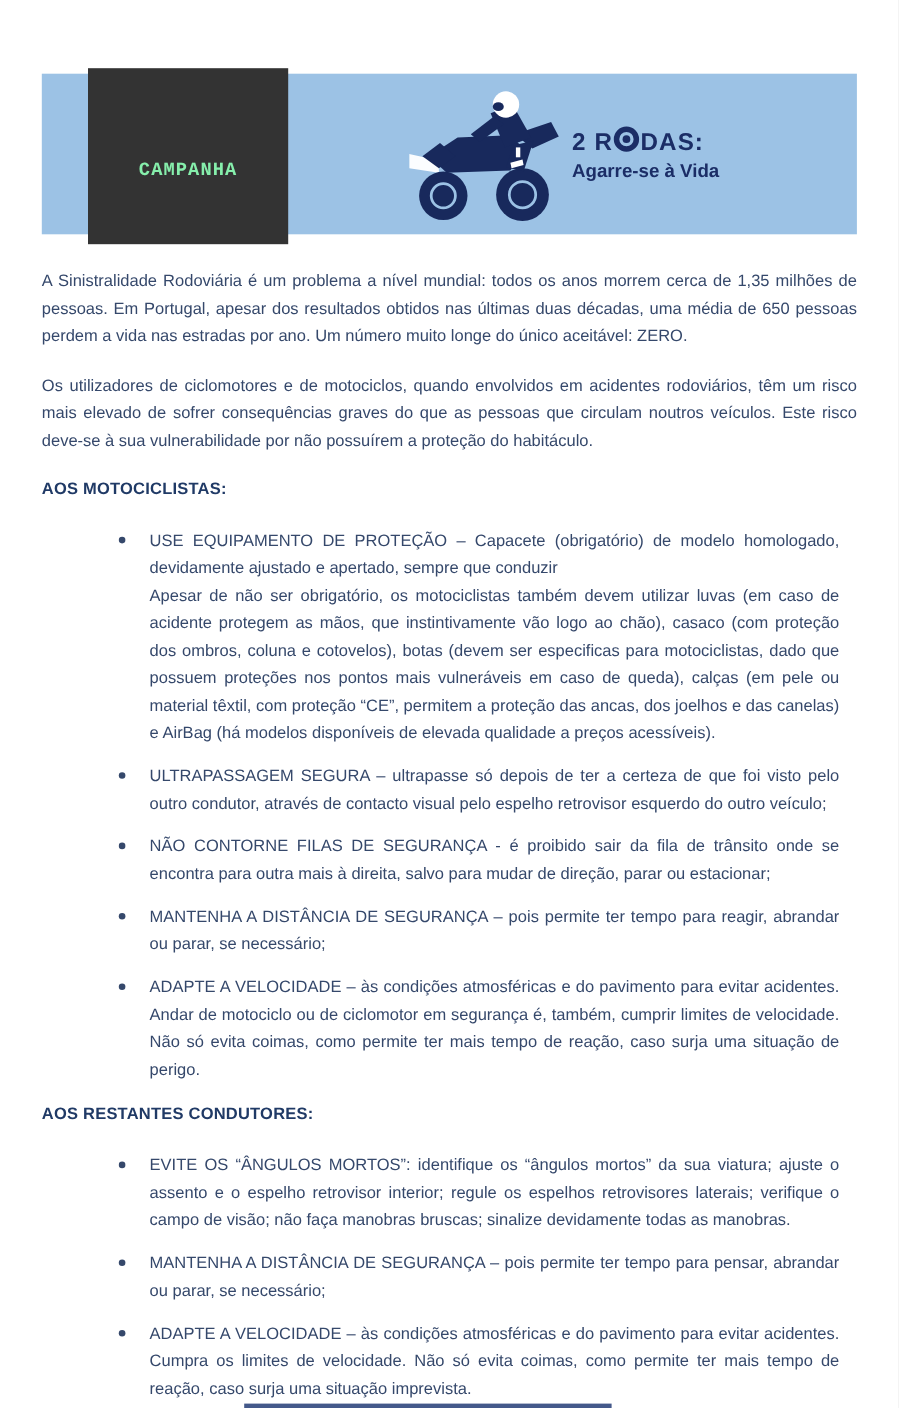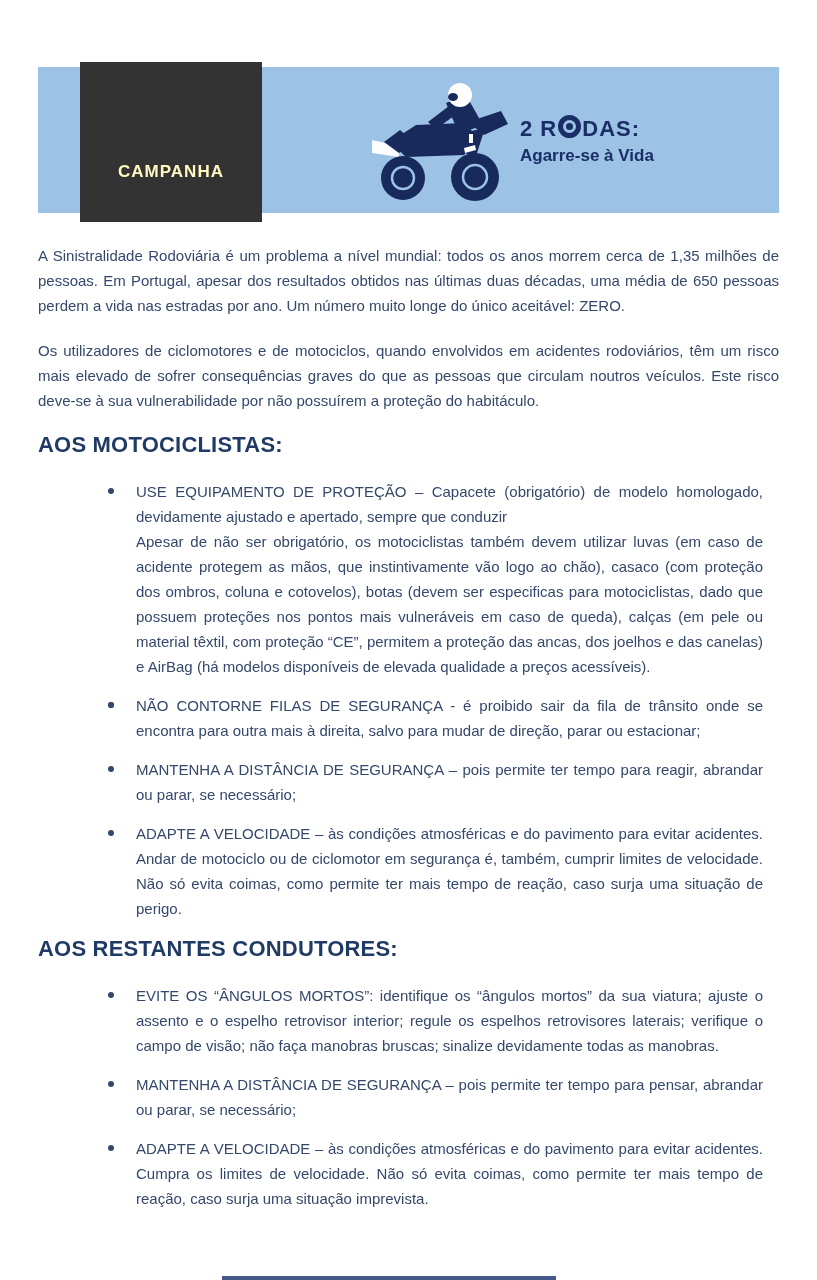--- a/index.html
+++ b/index.html
@@ -15,24 +15,25 @@
   
   .banner{
     position:absolute;left:38px;top:67px;width:741px;height:146px;
     background:#9cc2e5;
   }
   .campaign-box{
     position:absolute;left:80px;top:62px;width:182px;height:160px;
     background:#333333;
   }
   .campaign-label{
-    position:absolute;left:0;top:100px;width:100%;
+    position:absolute;left:0;top:84px;width:100%;
     text-align:center;
     font-weight:bold;font-size:17px;letter-spacing:1px;
-    color:#fef9c3;
+    color:#86efac;
+    font-family:Liberation Mono, monospace;
   }
   .moto{position:absolute;left:372px;top:80px;}
   .logo-text{
     position:absolute;left:520px;top:113px;width:240px;
     color:#1b2d66;
   }
   .logo-title{
     font-weight:bold;font-size:22px;line-height:32px;letter-spacing:1px;
     white-space:nowrap;
   }
@@ -52,21 +53,21 @@
   
   .content{
     position:absolute;left:38px;top:243px;width:741px;
     font-size:15px;line-height:25px;
   }
   .para{
     margin:0 0 20px 0;text-align:justify;
   }
   .sec-heading{
     margin:10px 0 22px 0;
-    font-weight:bold;font-size:22px;line-height:24px;
+    font-weight:bold;font-size:15px;line-height:24px;
     color:#203a66;letter-spacing:0.2px;
   }
   ul.bullets{list-style:none;margin:16px;padding:0 0 0 82px;}
   ul.bullets li{
     position:relative;margin:0 0 14px 0;text-align:justify;
   }
   .marker{
     position:absolute;left:-28px;top:9px;width:6px;height:6px;
     border-radius:50%;background:#35486b;
   }
@@ -131,20 +132,21 @@
     <h2 class="sec-heading">AOS MOTOCICLISTAS:</h2>
 
     <ul class="bullets">
       <li>
         <span class="marker"></span>
         <span class="rich"><b>USE EQUIPAMENTO DE PROTEÇÃO – Capacete (obrigatório)</b><span> de modelo homologado, devidamente ajustado e apertado, sempre que conduzir
 Apesar de não ser obrigatório, os motociclistas também devem utilizar </span><b>luvas</b><span> (em caso de acidente protegem as mãos, que instintivamente vão logo ao chão), </span><b>casaco</b><span> (com proteção dos ombros, coluna e cotovelos), </span><b>botas</b><span> (devem ser especificas para motociclistas, dado que possuem proteções nos pontos mais vulneráveis em caso de queda), </span><b>calças</b><span> (em pele ou material têxtil, com proteção “CE”, permitem a proteção das ancas, dos joelhos e das canelas) e </span><b>AirBag</b><span> (há modelos disponíveis de elevada qualidade a preços acessíveis).</span></span>
       </li>
       <li>
         <span class="marker"></span>
+        <span class="rich"><b>ULTRAPASSAGEM SEGURA –</b><span> ultrapasse só depois de ter a certeza de que foi visto pelo outro condutor, através de contacto visual pelo espelho retrovisor esquerdo do outro veículo;</span></span>
       </li>
       <li>
         <span class="marker"></span>
         <span class="rich"><b>NÃO CONTORNE FILAS DE SEGURANÇA -</b><span> é proibido sair da fila de trânsito onde se encontra para outra mais à direita, salvo para mudar de direção, parar ou estacionar;</span></span>
       </li>
       <li>
         <span class="marker"></span>
         <span class="rich"><b>MANTENHA A DISTÂNCIA DE SEGURANÇA –</b><span> pois permite ter tempo para reagir, abrandar ou parar, se necessário;</span></span>
       </li>
       <li>

